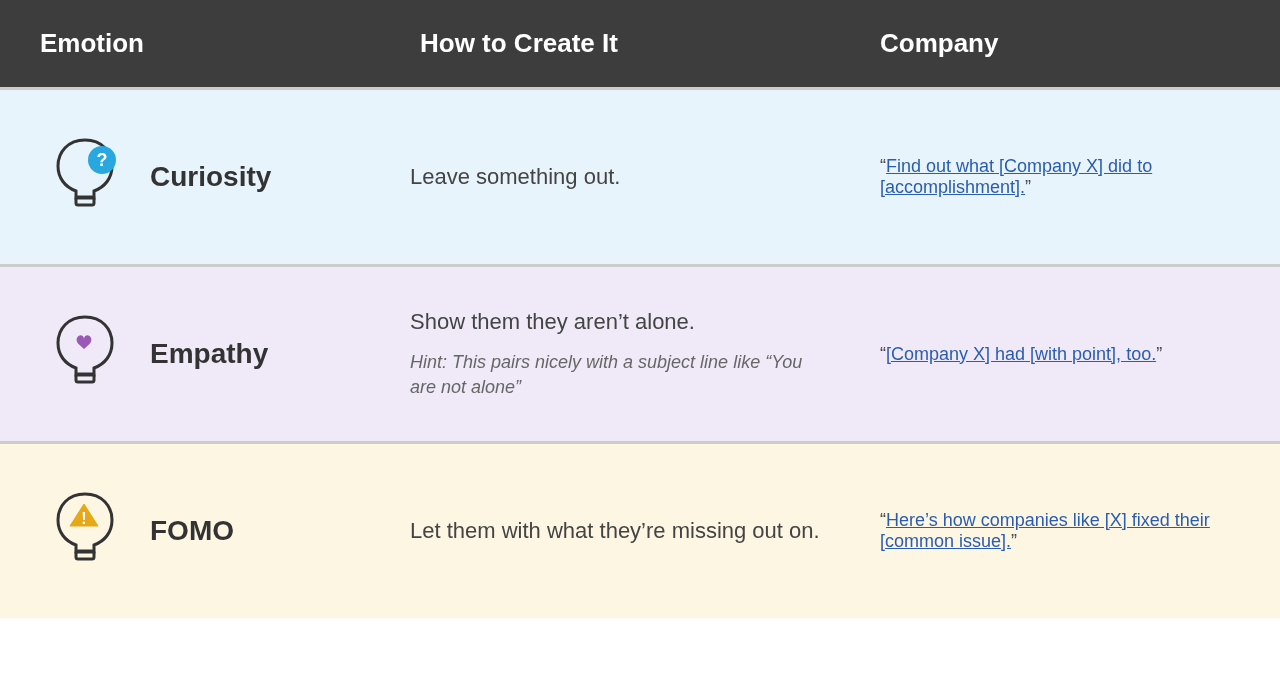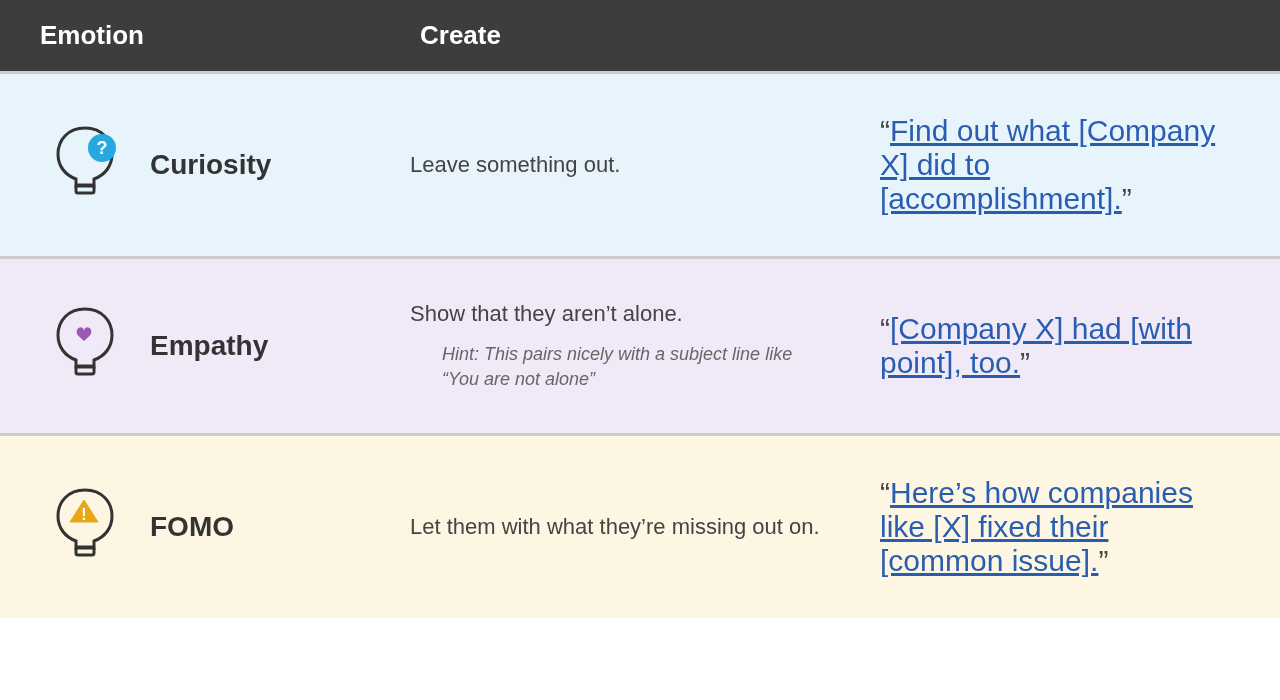--- a/index.html
+++ b/index.html
@@ -10,21 +10,21 @@
       width: 1280px;
       min-height: 700px;
     }
 
     
     .table-header {
       background: #3d3d3d;
       display: grid;
       grid-template-columns: 380px 460px 1fr;
       padding: 0 20px;
-      height: 71px;
+      height: 87px;
       align-items: center;
     }
     .table-header .col-label {
       color: #fff;
       font-size: 26px;
       font-weight: 700;
       padding-left: 20px;
     }
 
     
@@ -69,40 +69,40 @@
       font-size: 22px;
       color: #444;
       line-height: 1.4;
     }
     .howto-hint {
       font-size: 18px;
       font-style: italic;
       color: #666;
       margin-top: 12px;
       line-height: 1.4;
-      margin-left: 32px;
     }
 
     
     .example-cell {
       padding: 0 20px;
-      font-size: 30px;
+      font-size: 18px;
       color: #444;
     }
     .example-link {
       color: #2a5db0;
       text-decoration: underline;
     }
   </style>
 </head>
 <body>
 
 <div class="table-header">
   <div class="col-label">Emotion</div>
-  <div class="col-label">Create</div>
+  <div class="col-label">How to Create It</div>
+  <div class="col-label">Company</div>
 </div>
 
 <div id="rows-container">
     <div class="table-row row-curiosity" style="background: rgb(232, 244, 251);">
     <div class="emotion-cell">
       <div><svg class="head-icon" viewBox="0 0 90 90" fill="none" xmlns="http://www.w3.org/2000/svg">
 
     <path d="M45 10 C28 10 18 22 18 36 C18 48 25 57 36 61 L36 68 L54 68 L54 61 C65 57 72 48 72 36 C72 22 62 10 45 10 Z" stroke="#333" stroke-width="3" fill="none"></path>
 
     <rect x="36" y="67" width="18" height="8" rx="2" stroke="#333" stroke-width="3" fill="none"></rect>
@@ -126,21 +126,21 @@
 
     <path d="M45 10 C28 10 18 22 18 36 C18 48 25 57 36 61 L36 68 L54 68 L54 61 C65 57 72 48 72 36 C72 22 62 10 45 10 Z" stroke="#333" stroke-width="3" fill="none"></path>
 
     <rect x="36" y="67" width="18" height="8" rx="2" stroke="#333" stroke-width="3" fill="none"></rect>
 
     <path d="M44 32 C44 29 41 27 38.5 29 C36 31 36 34 38.5 37 L44 42 L49.5 37 C52 34 52 31 49.5 29 C47 27 44 29 44 32 Z" fill="#9b59b6"></path>
   </svg></div>
       <span class="emotion-label">Empathy</span>
     </div>
     <div class="howto-cell">
-      <p class="howto-main">Show that they aren’t alone.</p>
+      <p class="howto-main">Show them they aren’t alone.</p>
       <p class="howto-hint">Hint: This pairs nicely with a subject line like “You are not alone”</p>
     </div>
     <div class="example-cell">
       “<a class="example-link" href="#">[Company X] had [with point], too.</a>”
     </div>
   </div>
     <div class="table-row row-fomo" style="background: rgb(253, 246, 227);">
     <div class="emotion-cell">
       <div><svg class="head-icon" viewBox="0 0 90 90" fill="none" xmlns="http://www.w3.org/2000/svg">
 

